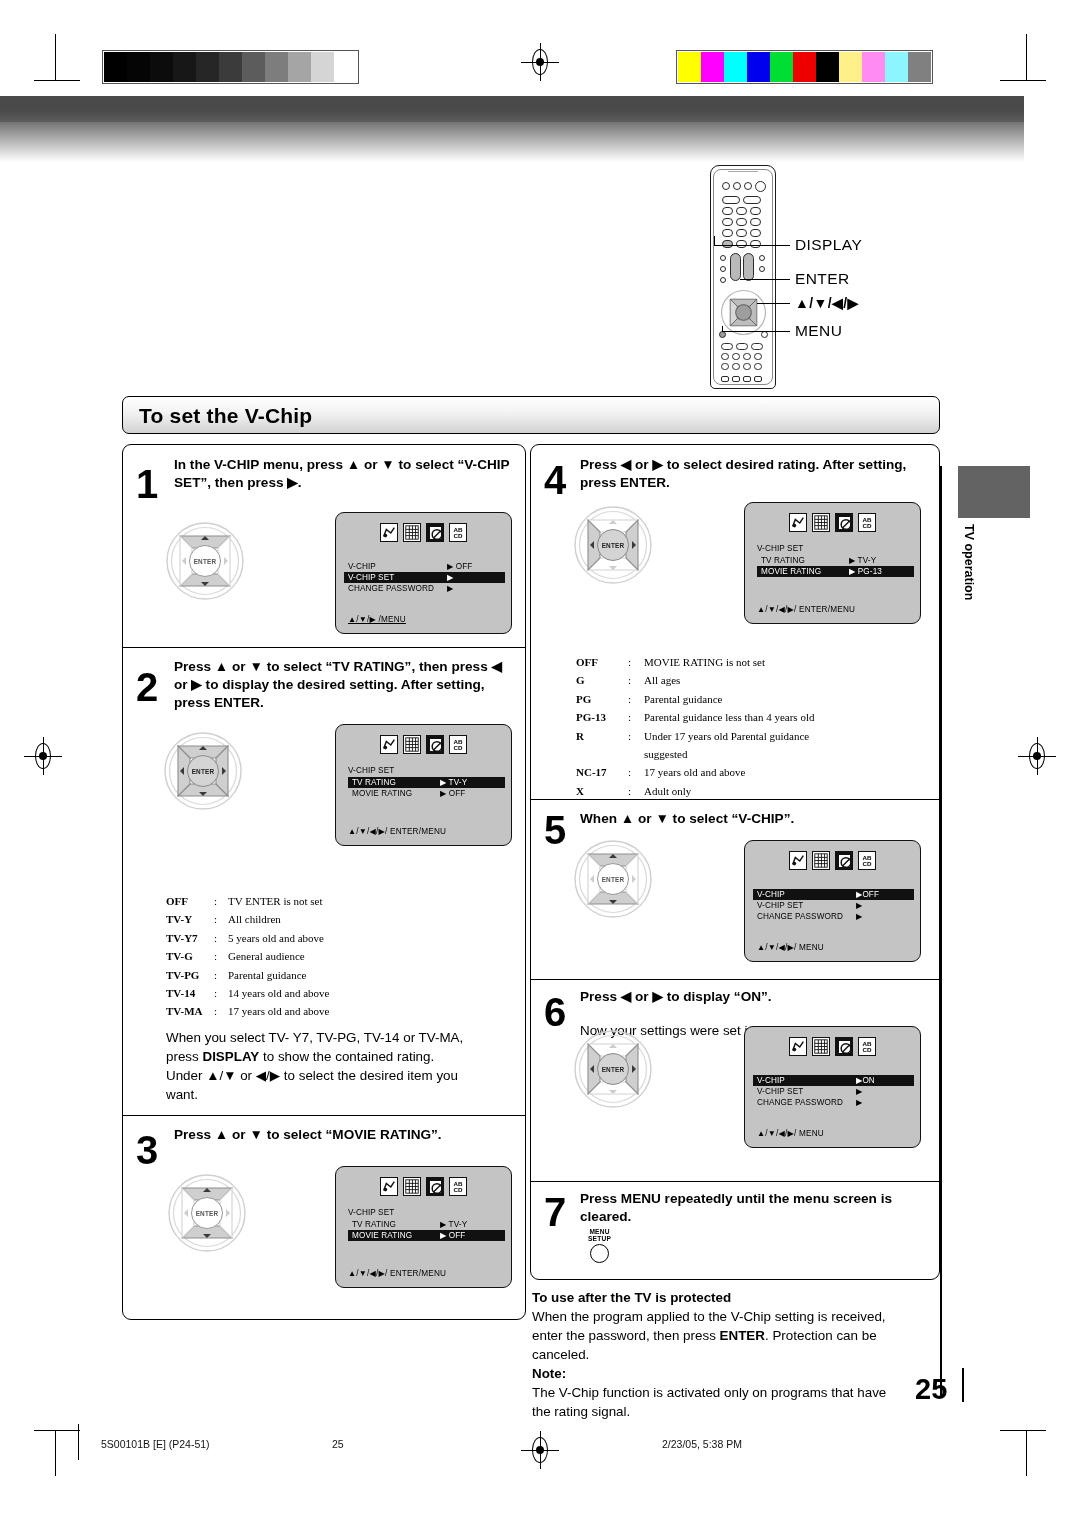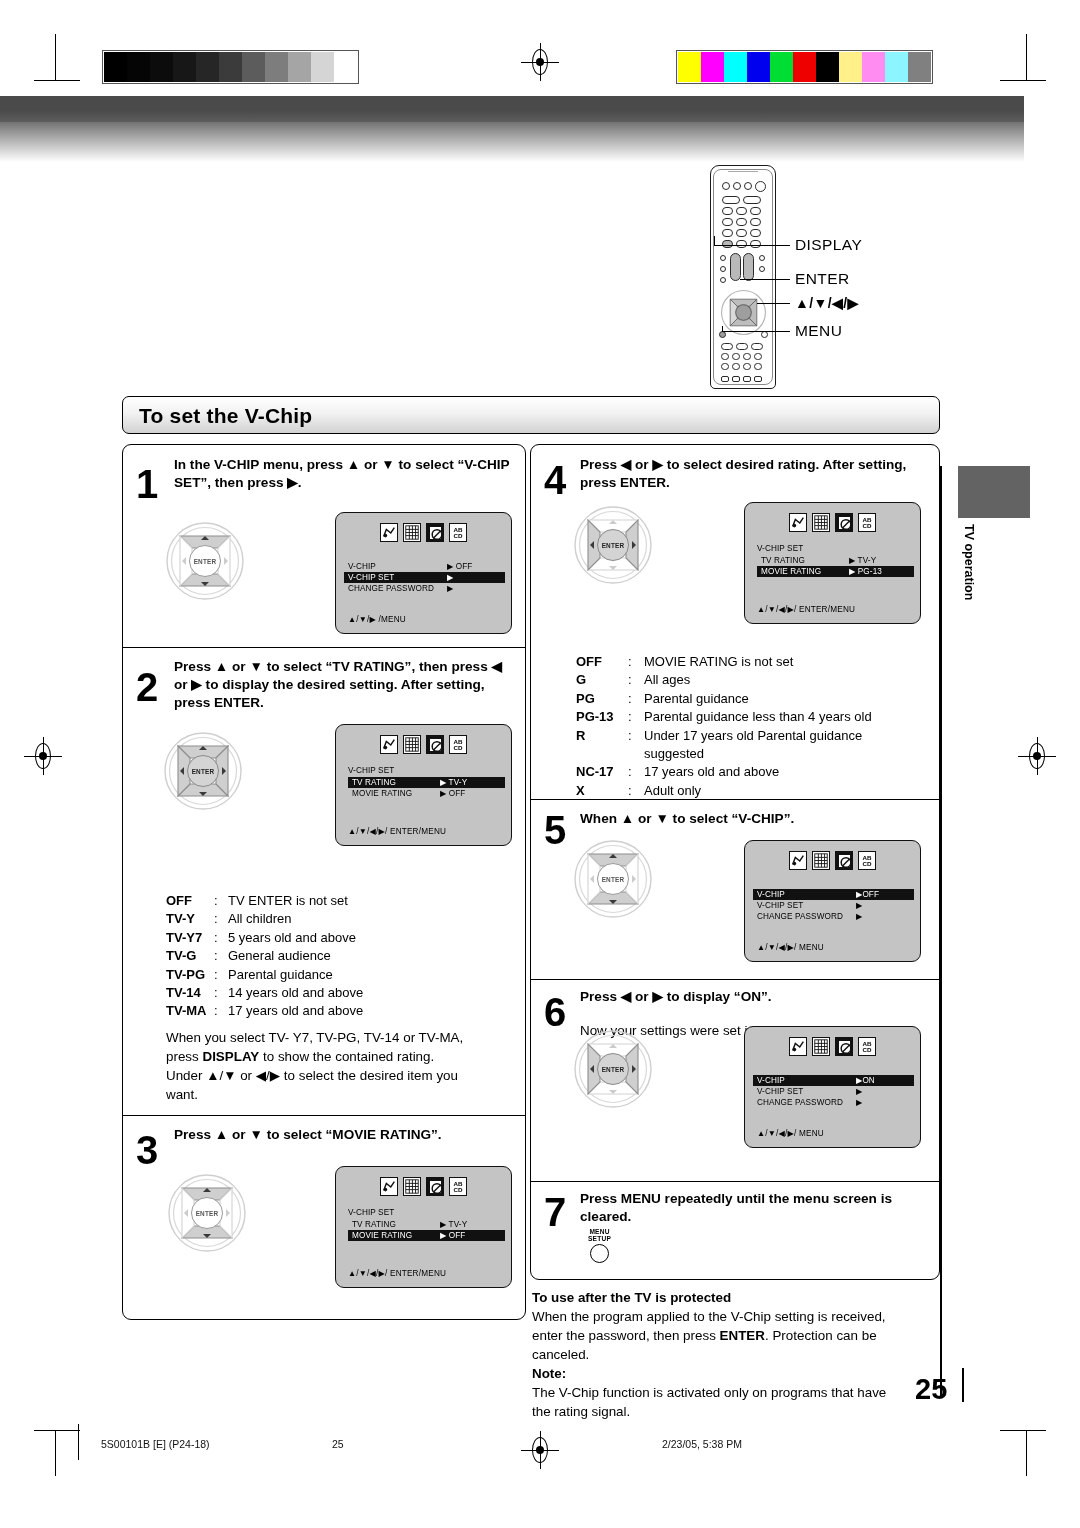--- a/index.html
+++ b/index.html
@@ -79,21 +79,21 @@
   .osd-icons { position:absolute; display:flex; gap:5px; }
   .osd-ic { width:18px; height:19px; border:1.3px solid #111; background:#fff; position:relative; overflow:hidden; }
   .osd-ic.sel { background:#111; padding:1.5px; }
   .osd-ic.sel .in { width:100%; height:100%; background:#fff; border:1px solid #111; position:relative; overflow:hidden;}
   .osd-row { position:absolute; font-size:8.2px; letter-spacing:.1px; height:11px; line-height:11px; white-space:nowrap; }
   .osd-row .k { position:absolute; left:4px; }
   .osd-row .v { position:absolute; }
   .osd-row.hl { background:#111; color:#fff; }
   .osd-foot { position:absolute; font-size:8.2px; letter-spacing:.2px; }
 
-  .ratings { position:absolute; font-size:13px; line-height:18.4px; }
+  .ratings { position:absolute; font-size:11px; line-height:18.4px;font-family:Liberation Serif, serif; }
   .ratings .r { position:relative; height:18.4px; white-space:nowrap; }
   .ratings .r b { position:absolute; left:0; font-weight:bold; }
   .ratings .r .c { position:absolute; }
   .ratings .r .d { position:absolute; }
   .para { position:absolute; font-size:13.4px; line-height:19px; }
   .para b { font-weight:bold; }
 
   .menubtn { position:absolute; text-align:center; }
   .menubtn .cap { font-size:6.6px; font-weight:bold; line-height:7px; letter-spacing:.2px; }
   .menubtn .circ { width:19px; height:19px; border:1.5px solid #000; border-radius:50%; margin:2px auto 0; }
@@ -341,21 +341,21 @@
         <span class="v" style="left:103px;">▶ OFF</span>
       </div>
     <div class="osd-row hl" style="left:8px; top:59px; width:161px;">
         <span class="k">V-CHIP SET</span>
         <span class="v" style="left:103px;">▶</span>
       </div>
     <div class="osd-row" style="left:8px; top:70px; width:161px;">
         <span class="k">CHANGE PASSWORD</span>
         <span class="v" style="left:103px;">▶</span>
       </div>
-    <div class="osd-foot" style="left:12px; top:101px;">▲/▼/▶ /MENU</div>
+    <div class="osd-foot" style="left:12px; top:101px;text-decoration:underline;">▲/▼/▶ /MENU</div>
   </div>
 </div>
 
 <div class="step" style="left:122px; top:646px; width:404px; height:206px;">
   <div class="step-num" style="left:14px; top:21px;">2</div>
   <div class="step-text" style="left:52px; top:12px; width:340px;">Press ▲ or ▼ to select “TV RATING”, then press ◀ or ▶ to display the desired setting. After setting, press ENTER.</div>
   <div class="keypad" style="left:42px; top:86px;">
     <svg class="segshape" viewBox="0 0 78 78">
       <circle cx="39" cy="39" r="38" fill="none" stroke="#cfcfcf" stroke-width="1.4"></circle>
       <circle cx="39" cy="39" r="33.5" fill="none" stroke="#d8d8d8" stroke-width="1.2"></circle>
@@ -779,16 +779,16 @@
   <div><span>enter the password, then press </span><b>ENTER</b><span>. Protection can be</span></div>
   <div>canceled.</div>
   <div style="font-weight:bold;">Note:</div>
   <div>The V-Chip function is activated only on programs that have</div>
   <div>the rating signal.</div>
 </div>
 
 <div class="pageno" style="left:915px; top:1373px;">25</div>
 <div class="pagerule" style="left:962px; top:1368px; height:34px;"></div>
 
-<div class="footer" style="left:101px; top:1438px;">5S00101B [E] (P24-18)</div>
+<div class="footer" style="left:101px; top:1438px;">5S00101B [E] (P24-51)</div>
 <div class="footer" style="left:332px; top:1438px;">25</div>
 <div class="footer" style="left:662px; top:1438px;">2/23/05, 5:38 PM</div>
 <div class="crop-v" style="left:78px; top:1424px; height:36px;"></div>
 
 </body></html>

